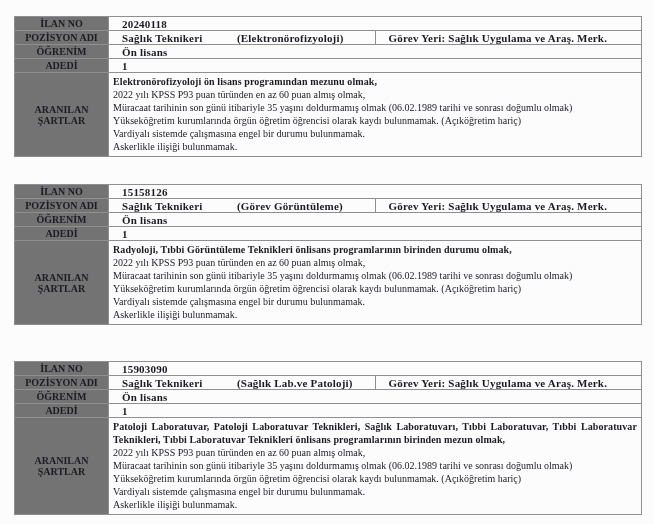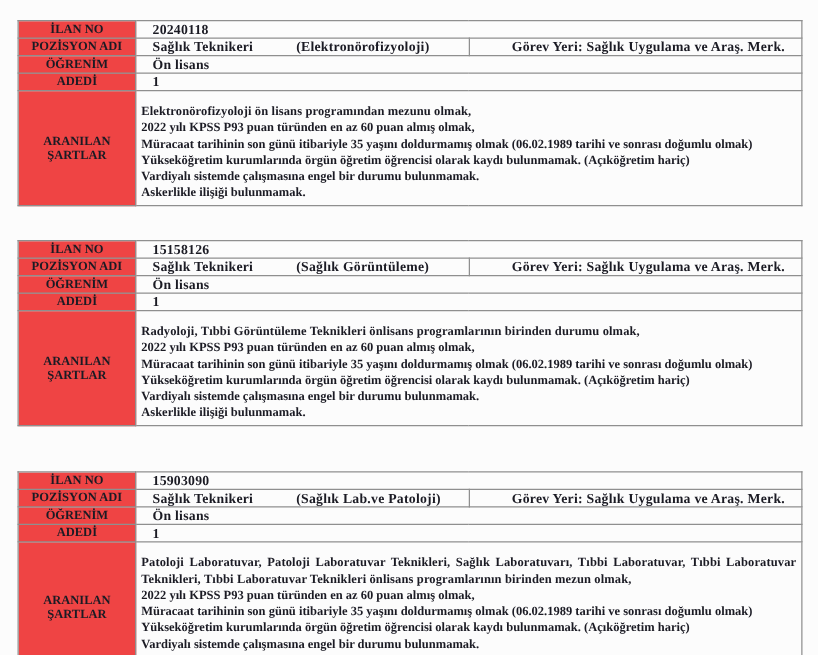--- a/index.html
+++ b/index.html
@@ -16,50 +16,50 @@
   .t1 { margin-top: 16px; }
   .t2 { margin-top: 27px; }
   .t3 { margin-top: 36px; }
 
   table.listing td {
     border: 1px solid #8f8f8f;
     vertical-align: middle;
   }
   td.label {
     width: 94px;
-    background: #ef4444;
+    background: #737373;
     text-align: center;
     font-weight: bold;
     font-size: 10px;
     line-height: 11px;
     padding: 1px 7px;
   }
   td.value {
     font-weight: bold;
     font-size: 11px;
     padding: 0 13px;
     height: 14px;
     letter-spacing: 0.2px;
   }
   td.col-pos { width: 262px; }
-  td.col-gorev { width: 272px; text-align: right; }
+  td.col-gorev { width: 272px; }
 
   .pos-title { display: inline-block; width: 112px; }
 
   td.sartlar {
     font-size: 10px;
     line-height: 13px;
-    padding: 10px 4px 3px 4px;
+    padding: 2px 4px 3px 4px;
     vertical-align: top;
     font-weight: normal;
     margin-left: 21px;
   }
   .sart-bold { font-weight: bold; letter-spacing: 0.1px; }
   .sart-bold.justify { text-align: justify; }
-  .sart-line { font-weight: bold; }
+  .sart-line { font-weight: normal; }
 </style>
 </head>
 <body>
 
 <div class="page">
 
   <table class="listing t1">
     <tbody>
         <tr>
       <td class="label">İLAN NO</td>
@@ -101,21 +101,21 @@
   <table class="listing t2">
     <tbody>
         <tr>
       <td class="label">İLAN NO</td>
       <td class="value" colspan="2">15158126</td>
     </tr>
     <tr>
       <td class="label">POZİSYON ADI</td>
       <td class="value col-pos">
         <span class="pos-title">Sağlık Teknikeri</span>
-        <span>(Sağlık Görüntüleme)</span>
+        <span>(Görev Görüntüleme)</span>
       </td>
       <td class="value col-gorev">Görev Yeri: Sağlık Uygulama ve Araş. Merk.</td>
     </tr>
     <tr>
       <td class="label">ÖĞRENİM</td>
       <td class="value" colspan="2">Ön lisans</td>
     </tr>
     <tr>
       <td class="label">ADEDİ</td>
       <td class="value" colspan="2">1</td>

